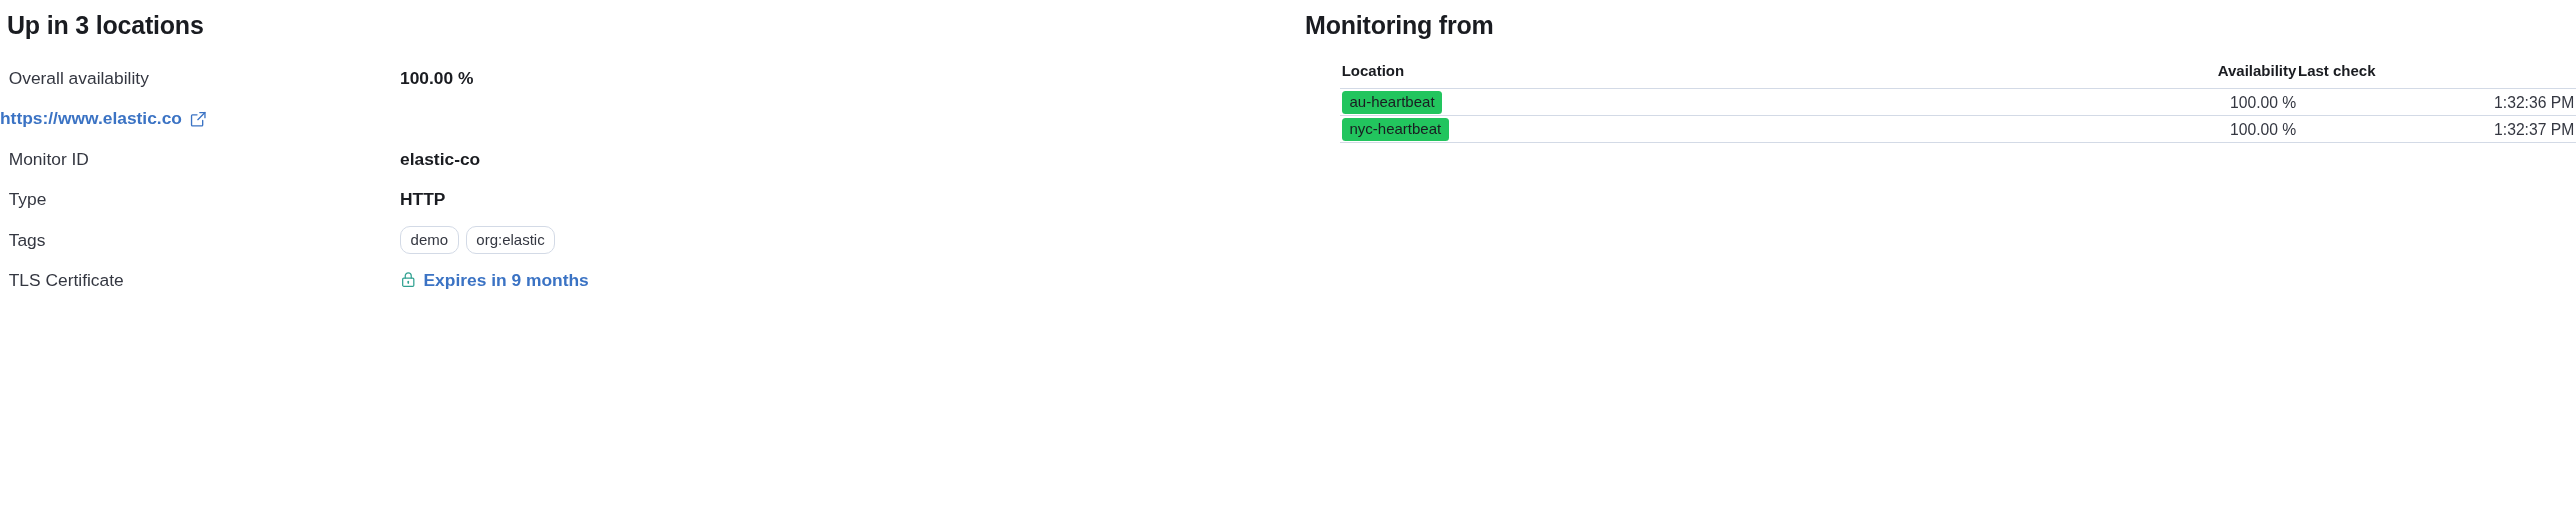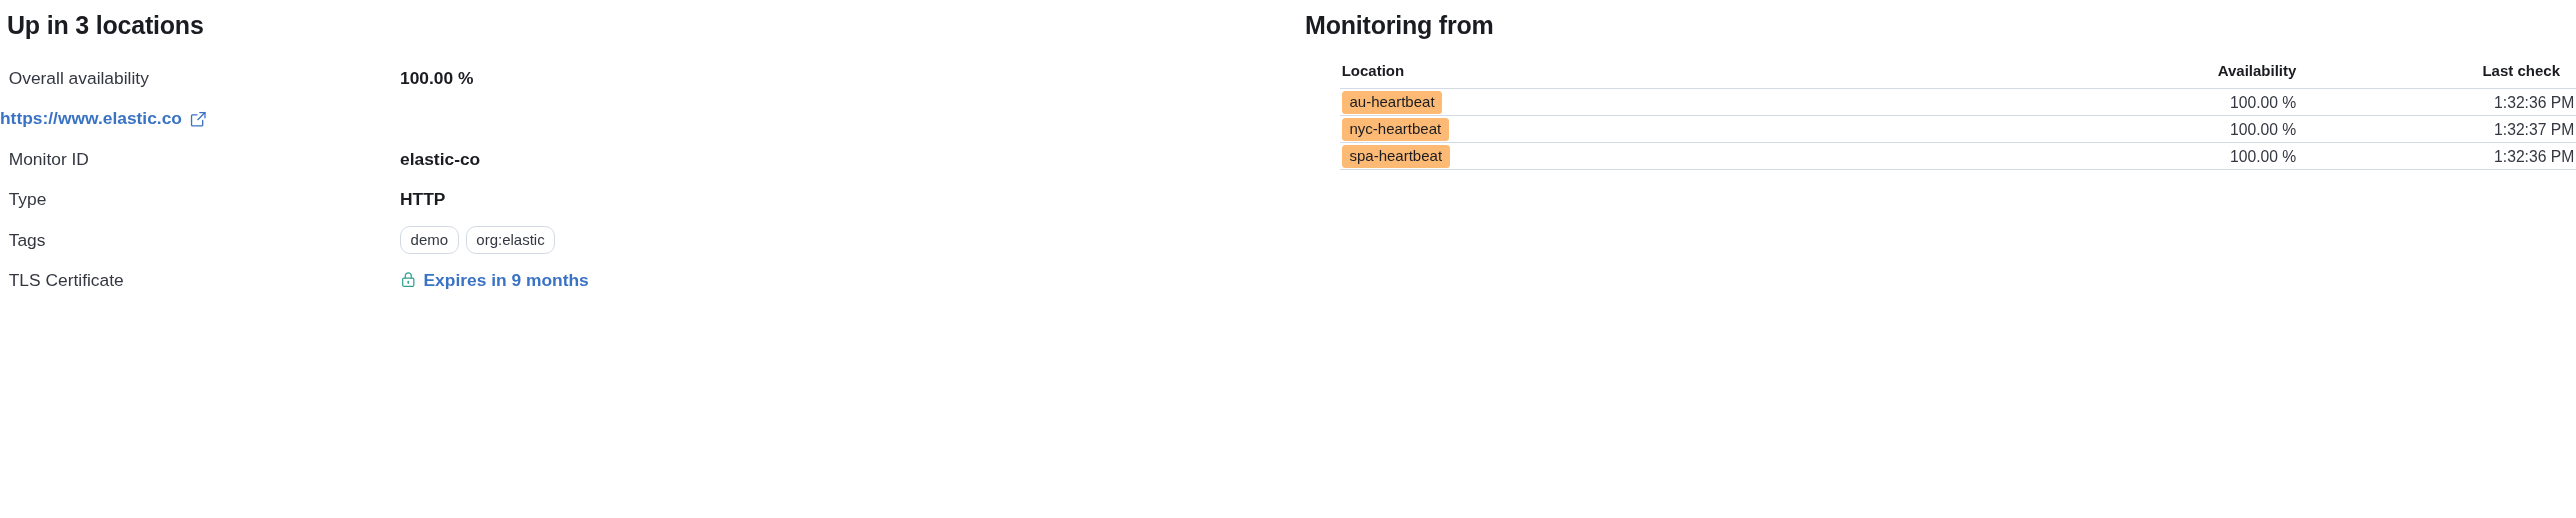--- a/index.html
+++ b/index.html
@@ -153,37 +153,37 @@
   .loc-table th {
     font-size: 15px;
     font-weight: bold;
     color: #1a1c21;
     padding: 0 0 8.7px 0;
     border-bottom: 0.9px solid #d3dae6;
     line-height: 17.4px;
   }
   .loc-table th.col-location { text-align: left; padding-left: 1.7px; width: 540px; }
   .loc-table th.col-availability { text-align: right; width: 418px; padding-right: 1.7px; }
-  .loc-table th.col-lastcheck { text-align: right; width: 278px; padding-right: 16px; }
+  .loc-table th.col-lastcheck { text-align: left; width: 278px; padding-right: 16px; }
 
   .loc-table td {
     font-size: 15.7px;
     color: #343741;
     border-bottom: 0.9px solid #d3dae6;
     height: 27px;
     padding: 0;
     line-height: 19px;
   }
   .loc-table td.cell-location { text-align: left; padding-left: 1.7px; }
   .loc-table td.cell-availability { text-align: right; padding-right: 1.7px; }
   .loc-table td.cell-lastcheck { text-align: right; padding-right: 1.7px; }
 
   .loc-badge {
     display: inline-block;
-    background: #fdba74;
+    background: #22c55e;
     color: #1a1c21;
     font-size: 15px;
     font-weight: normal;
     border-radius: 3.5px;
     padding: 2.6px 7.8px 3.5px 7.8px;
     line-height: 17.4px;
     white-space: nowrap;
   }
 </style>
 </head>
@@ -277,26 +277,19 @@
         </tr>
 
         <tr>
           <td class="cell-location">
             <span class="loc-badge">nyc-heartbeat</span>
           </td>
           <td class="cell-availability">100.00 %</td>
           <td class="cell-lastcheck">1:32:37 PM</td>
         </tr>
 
-        <tr>
-          <td class="cell-location">
-            <span class="loc-badge">spa-heartbeat</span>
-          </td>
-          <td class="cell-availability">100.00 %</td>
-          <td class="cell-lastcheck">1:32:36 PM</td>
-        </tr>
 
       </tbody>
     </table>
   </div>
 
 </div>
 
 
 </body></html>

